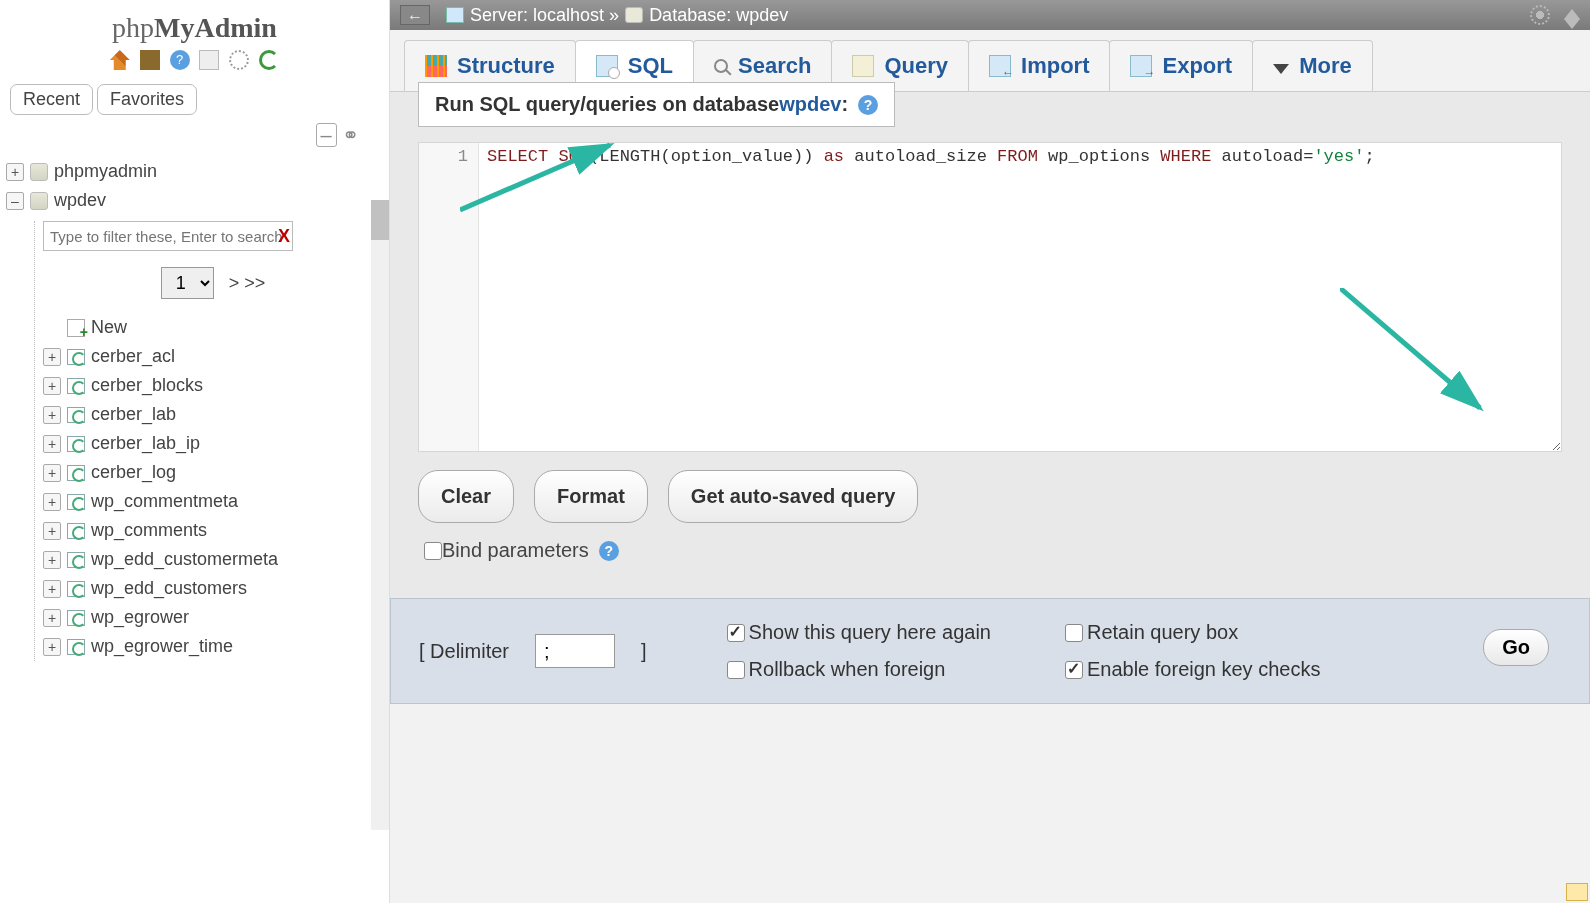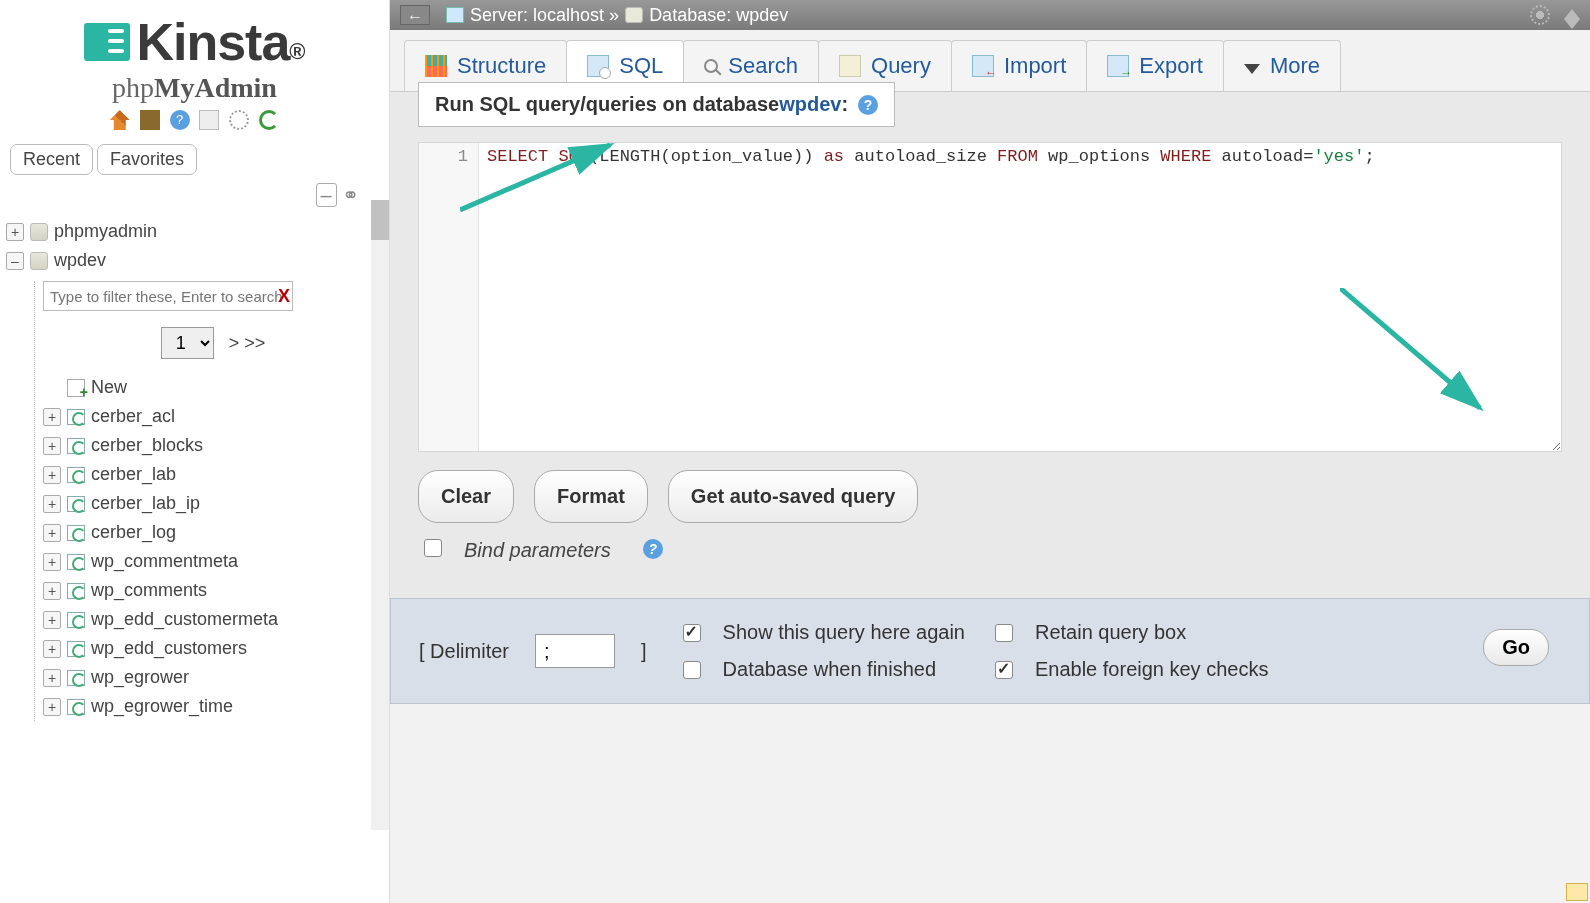--- a/index.html
+++ b/index.html
@@ -39,21 +39,21 @@
   .topbar { height:30px; background: linear-gradient(#989898,#7a7a7a); color:#fff; display:flex; align-items:center; padding:0 10px; font-size:18px; }
   .topbar .back { background:#888; border:1px solid #666; color:#eee; padding:0 6px; margin-right:10px; font-size:16px; cursor:pointer; }
   .srv-icon { width:18px; height:16px; background:#cfe8fb; border:1px solid #7ba; margin:0 6px; display:inline-block; vertical-align:middle; }
   .db-chip { width:18px; height:16px; background:#e9e9da; border:1px solid #bbb; border-radius:3px; margin:0 6px; display:inline-block; vertical-align:middle; }
   .topbar-right { margin-left:auto; display:flex; gap:14px; }
   .gear-icn { width:20px; height:20px; background:radial-gradient(circle,#bbb 35%,transparent 36%); border:2px dotted #bbb; border-radius:50%; }
   .exit-icn { width:0; height:0; border-left:8px solid transparent; border-right:8px solid transparent; border-bottom:10px solid #bbb; position:relative; top:4px;}
   .exit-icn::after{content:"";position:absolute;left:-8px;top:10px;border-left:8px solid transparent;border-right:8px solid transparent;border-top:10px solid #bbb;}
 
   .navtabs { background:#f2f2f2; border-bottom:1px solid #ccc; padding: 10px 14px 0 14px; display:flex; gap:0; }
-  .navtab { display:flex; align-items:center; gap:10px; padding:12px 20px; background:#f4f4f4; border:1px solid #ccc; border-bottom:none; font-size:22px; font-weight:400; color:#235a9c; border-radius:4px 4px 0 0; margin-right:-1px; cursor:pointer; }
+  .navtab { display:flex; align-items:center; gap:10px; padding:12px 20px; background:#f4f4f4; border:1px solid #ccc; border-bottom:none; font-size:22px; font-weight:700; color:#235a9c; border-radius:4px 4px 0 0; margin-right:-1px; cursor:pointer; }
   .navtab.active { background:#fff; }
   .navtab .ticn { width:22px; height:22px; display:inline-block; }
   .ticn.struct{background:linear-gradient(90deg,#f90 2px,transparent 2px) 0 0/6px 100%,linear-gradient(#4aa 50%,#f66 50%);}
   .ticn.sql{background:#d4e8f7;border:1px solid #8bc;position:relative;}
   .ticn.sql::after{content:"";position:absolute;right:-3px;bottom:-3px;width:10px;height:10px;border-radius:50%;background:#fff;border:1px solid #aaa;}
   .ticn.search{border:2px solid #888;border-radius:50%;width:14px;height:14px;position:relative;}
   .ticn.search::after{content:"";position:absolute;width:8px;height:2px;background:#888;transform:rotate(45deg);right:-6px;bottom:-2px;}
   .ticn.query{background:#f4f0d8;border:1px solid #cca;}
   .ticn.export{background:#d4e8f7;border:1px solid #8bc;position:relative;}
   .ticn.export::after{content:"→";position:absolute;right:-4px;bottom:-2px;color:#2a8a2a;font-size:12px;font-weight:bold;}
@@ -65,45 +65,40 @@
   .panel-head { display:inline-flex; align-items:center; background:#fff; border:1px solid #bbb; border-radius:0; padding:10px 16px; font-size:20px; font-weight:700; color:#333; position:relative; top:-28px; margin-bottom:-20px;}
   .panel-head .dbn { color:#235a9c; }
   .help-ic { width:20px;height:20px;border-radius:50%;background:#5aa0e0;color:#fff;font-size:14px;font-weight:700;display:inline-flex;align-items:center;justify-content:center;margin-left:10px;}
   .codebox { background:#fff; border:1px solid #d6d6d6; height:310px; display:flex; font-family:"Courier New",monospace; font-size:17px; resize:both; overflow:auto; }
   .gutter { width:60px; background:#f7f7f7; border-right:1px solid #e4e4e4; text-align:right; color:#8a8a8a; padding:4px 10px 0 0; }
   .codearea { flex:1; padding:4px 8px; white-space:pre; color:#333; }
   .kw { color:#7f1d1d; }
   .str { color:#15803d;margin-top:36px; }
   .btnrow { padding:18px 0 10px 0; display:flex; gap:20px; }
   .pill { background:linear-gradient(#fff,#ebebeb); border:1px solid #aaa; border-radius:20px; padding:14px 22px; font-size:20px; font-weight:700; color:#333; cursor:pointer; }
-  .checkbox-row { display:flex; gap:22px; font-size:20px; color:#444; padding:6px 0 18px 6px;font-style:italic;}
+  .checkbox-row { display:flex; align-items:center; gap:0; font-size:20px; color:#444; padding:6px 0 18px 6px;}
   .chk { width:18px; height:18px; border:1px solid #888; border-radius:3px; background:#fff; display:inline-block; position:relative; }
   .chk.checked::after{content:"✓";position:absolute;left:1px;top:-3px;color:#333;font-size:16px;font-weight:bold;}
 
   .footer { background:#d8dfe8; border:1px solid #bcc4d0; padding: 22px 28px; display:flex; align-items:center; flex-wrap:wrap; gap:18px 26px; font-size:20px; color:#333; position:relative;}
   .delim-inp { width:80px; height:34px; border:1px solid #999; font-size:20px; padding:0 8px;}
   .go-btn { position:absolute; right:40px; top:30px; background:linear-gradient(#fff,#e8e8e8); border:1px solid #aaa; border-radius:18px; padding:6px 18px; font-size:20px; font-weight:700; cursor:pointer;}
   .opt-grid { display:grid; grid-template-columns:auto auto; row-gap:14px; column-gap:30px; margin-left:10px;}
-  .opt { display:flex; align-items:center; gap:22px; }
+  .opt { display:flex; align-items:center; gap:4px;margin-left:44px; }
 
   .arrow1 { position:absolute; left:70px; top:48px; width:160px; height:80px; pointer-events:none; }
   .arrow2 { position:absolute; right:90px; bottom:170px; width:160px; height:140px; pointer-events:none; }
 
   .corner-note{position:absolute;right:2px;bottom:2px;width:22px;height:18px;background:#ffe9a8;border:1px solid #d6b24a;}
 </style>
 </head>
 <body>
 
 <div class="sidebar">
   <div class="logo-box">
-    <div class="kinsta">
-      <span class="kinsta-icon"></span>
-      <span>Kinsta</span>
-        <span style="font-size:22px;position:relative;top:10px;">®</span>
-    </div>
     <div class="pma">
       <span>php</span><b>MyAdmin</b>
     </div>
     <div class="icon-row">
       <span style="background:linear-gradient(45deg,#e58a2c 50%,#c86a1c 50%);clip-path:polygon(50% 0,100% 50%,80% 50%,80% 100%,20% 100%,20% 50%,0 50%);"></span>
       <span style="background:#8a6a2c;"></span>
       <span style="background:#5aa0e0;border-radius:50%;color:#fff;text-align:center;font-size:13px;line-height:20px;">?</span>
       <span style="background:#eee;border:1px solid #bbb;"></span>
       <span style="border:2px dotted #999;border-radius:50%;"></span>
       <span style="border:3px solid #3a9a3a;border-right-color:transparent;border-radius:50%;"></span>
@@ -308,21 +303,21 @@
       <div class="opt">
           <span class="chk checked"></span>
           <span>Show this query here again</span>
         </div>
       <div class="opt">
           <span class="chk"></span>
           <span>Retain query box</span>
         </div>
       <div class="opt">
           <span class="chk"></span>
-          <span>Database when finished</span>
+          <span>Rollback when foreign</span>
         </div>
       <div class="opt">
           <span class="chk checked"></span>
           <span>Enable foreign key checks</span>
         </div>
     </div>
 
     <button class="go-btn">Go</button>
   </div>
 

